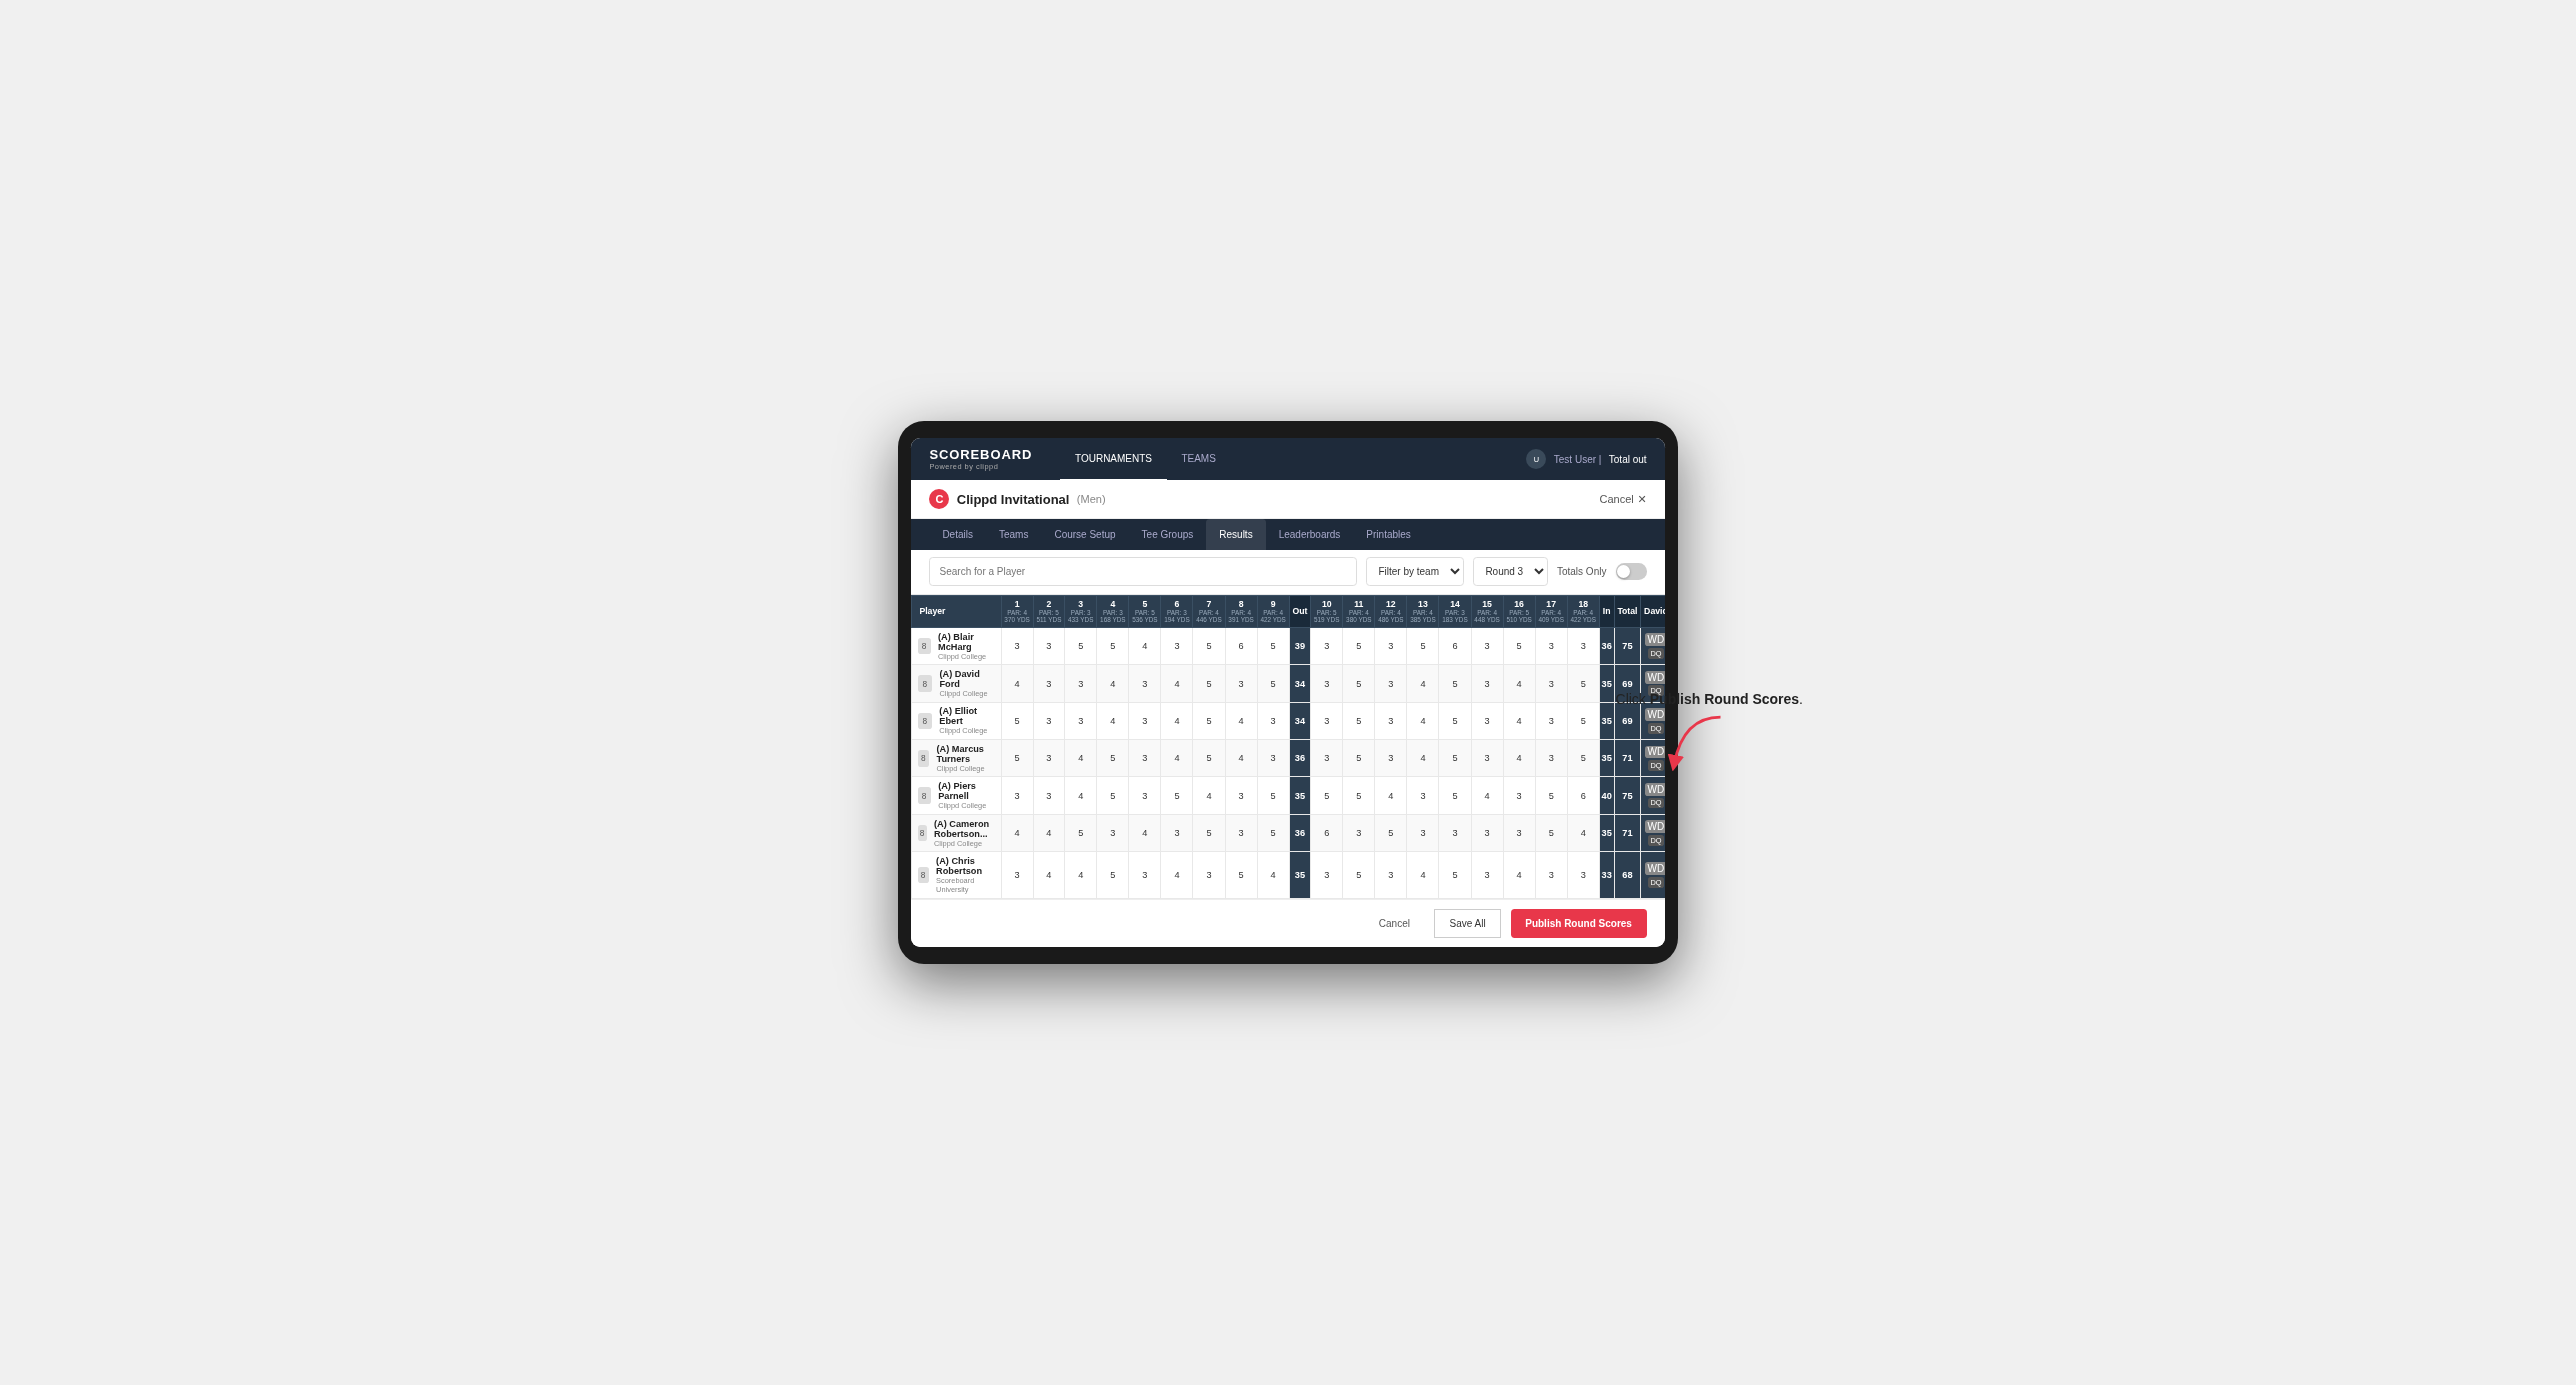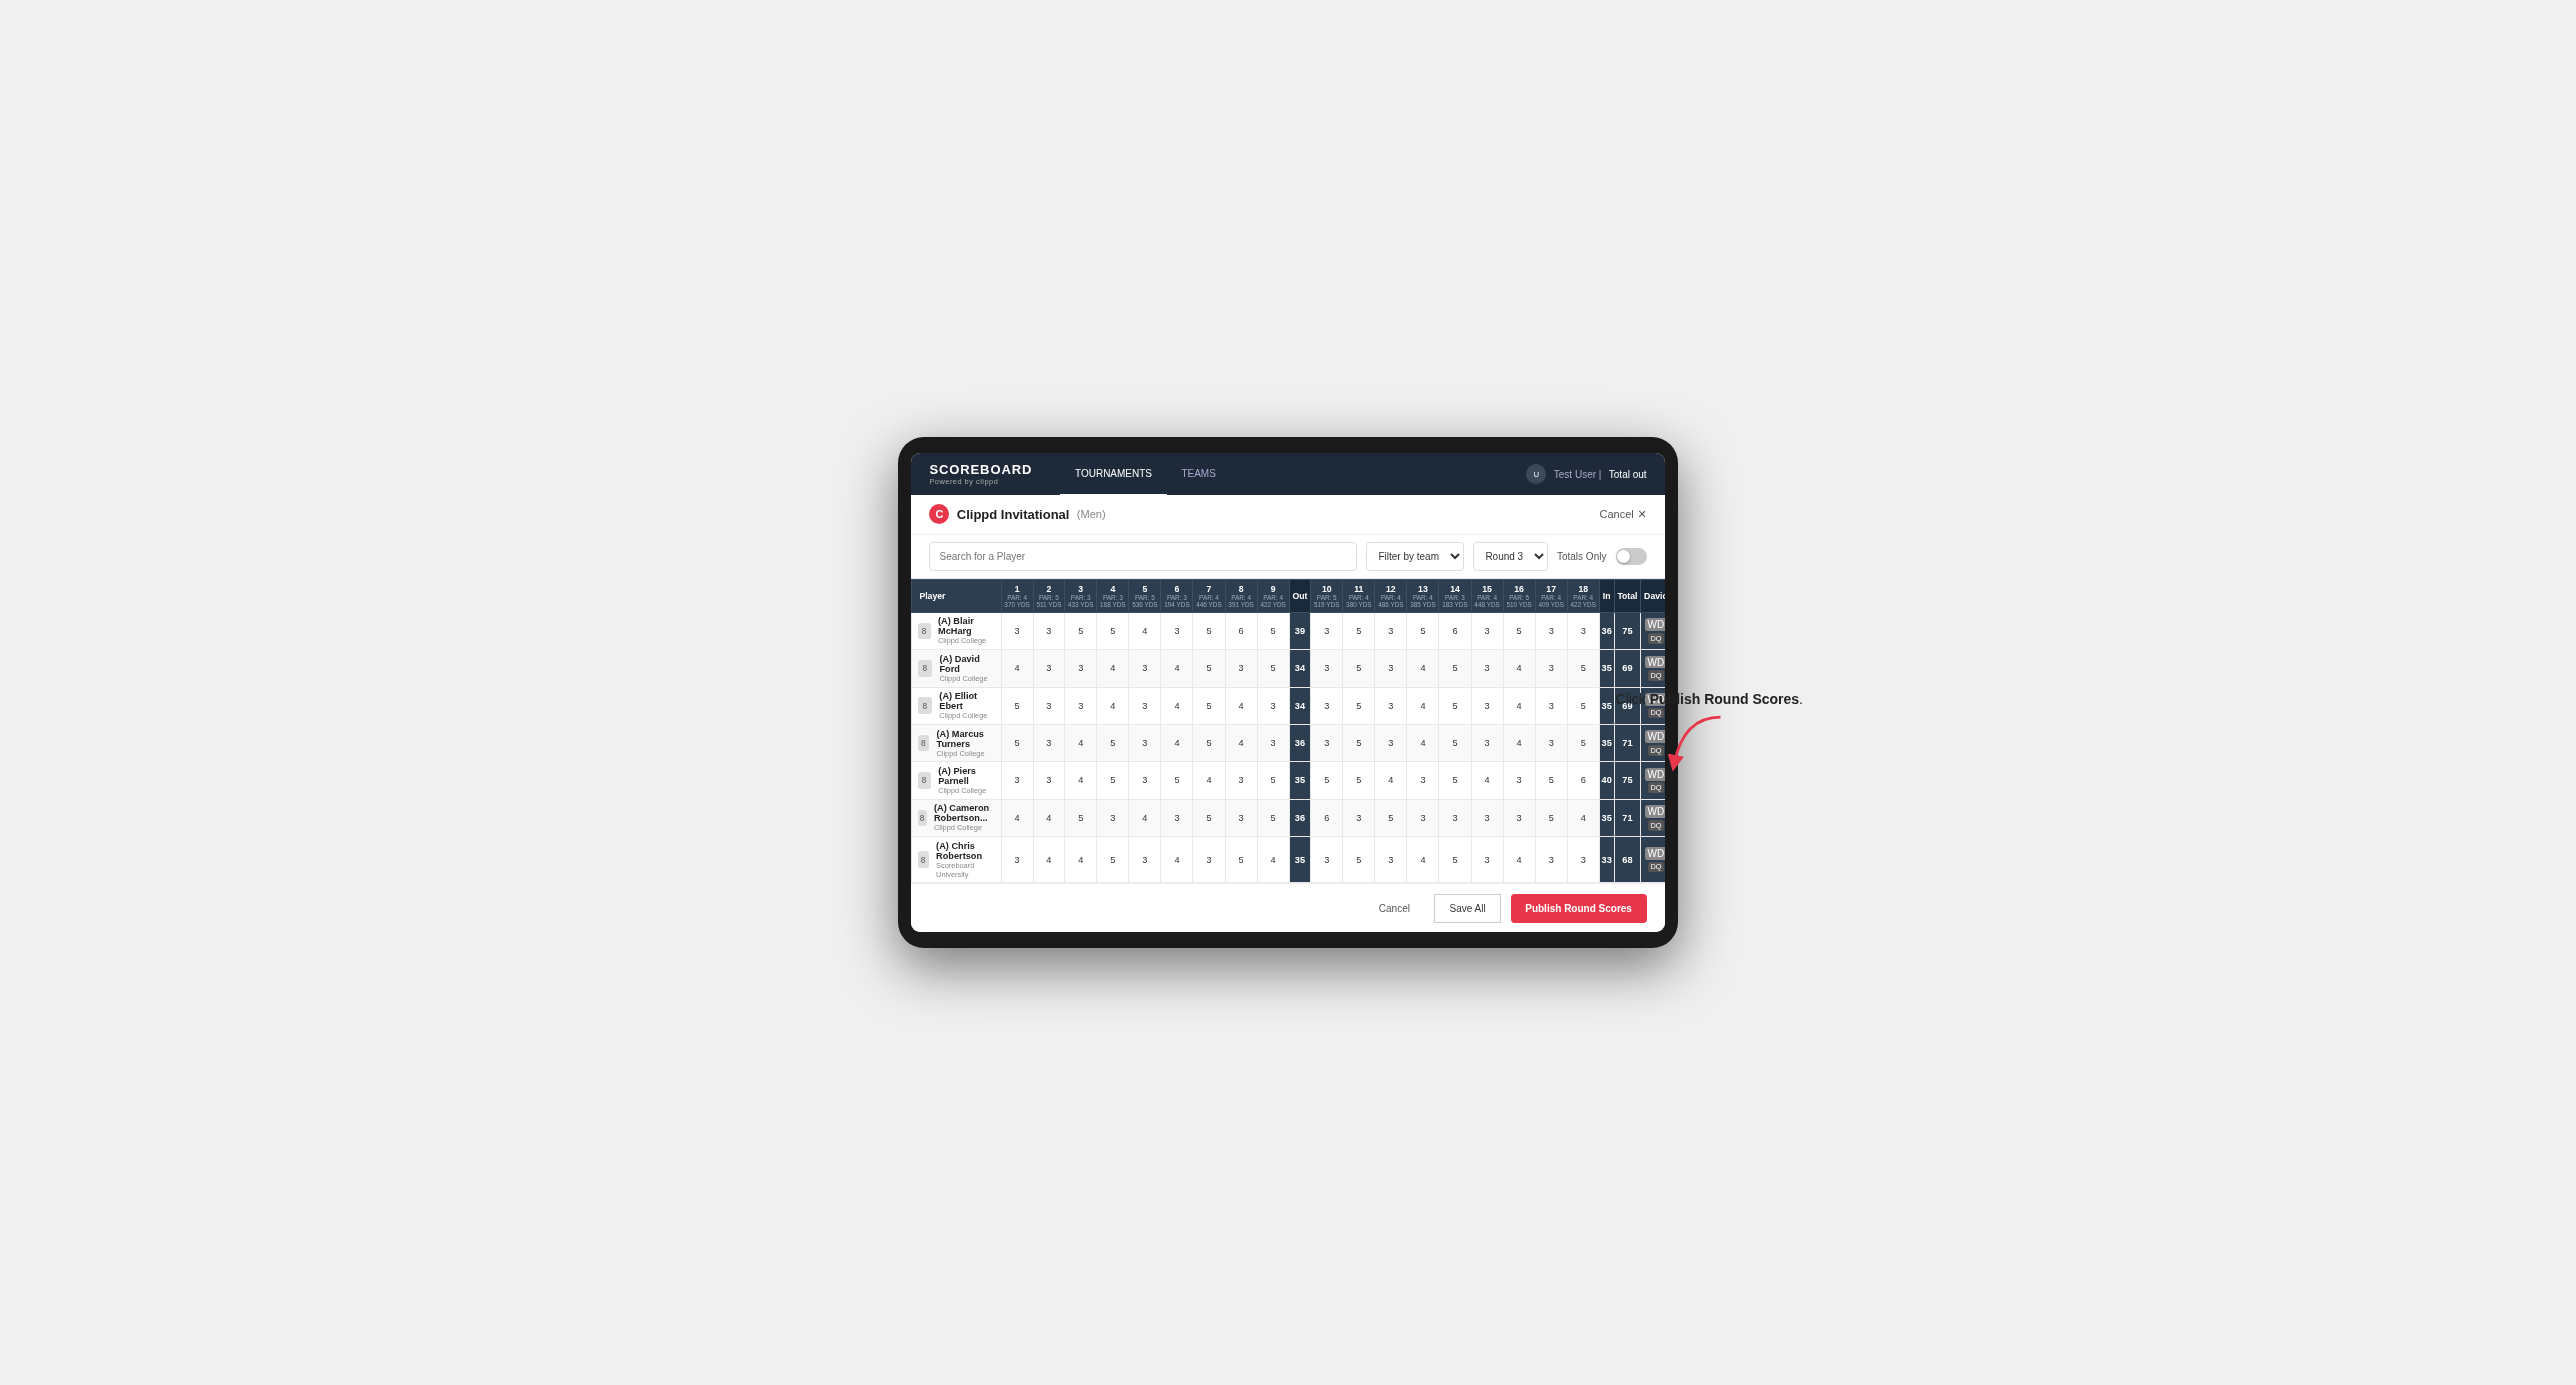--- a/index.html
+++ b/index.html
@@ -400,20 +400,29 @@
           <div class="c-logo">C</div>
           <span class="tournament-name">Clippd Invitational</span>
           <span class="tournament-gender">(Men)</span>
         </div>
         <div class="cancel-btn">
           <span>Cancel</span>
           <span>✕</span>
         </div>
       </div>
 
+      <div class="sub-tabs">
+        <div class="sub-tab">Details</div>
+        <div class="sub-tab">Teams</div>
+        <div class="sub-tab">Course Setup</div>
+        <div class="sub-tab">Tee Groups</div>
+        <div class="sub-tab active">Results</div>
+        <div class="sub-tab">Leaderboards</div>
+        <div class="sub-tab">Printables</div>
+      </div>
 
       <div class="controls-row">
         <input type="text" class="search-input" placeholder="Search for a Player" style="">
         <select class="filter-select">
           <option>Filter by team</option>
         </select>
         <select class="round-select">
           <option>Round 3</option>
         </select>
         <span class="totals-label">Totals Only</span>

